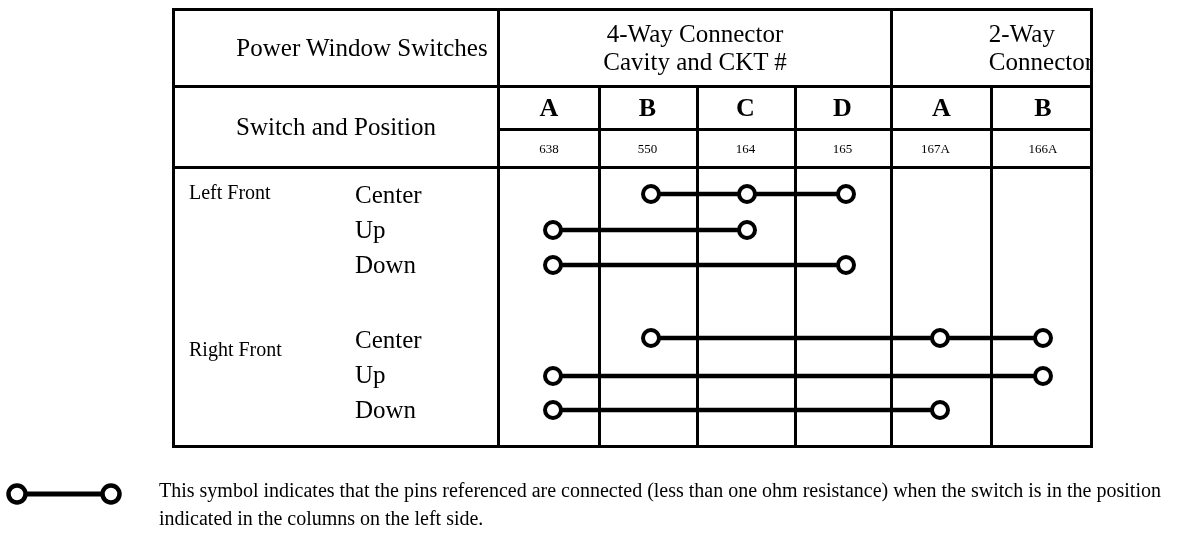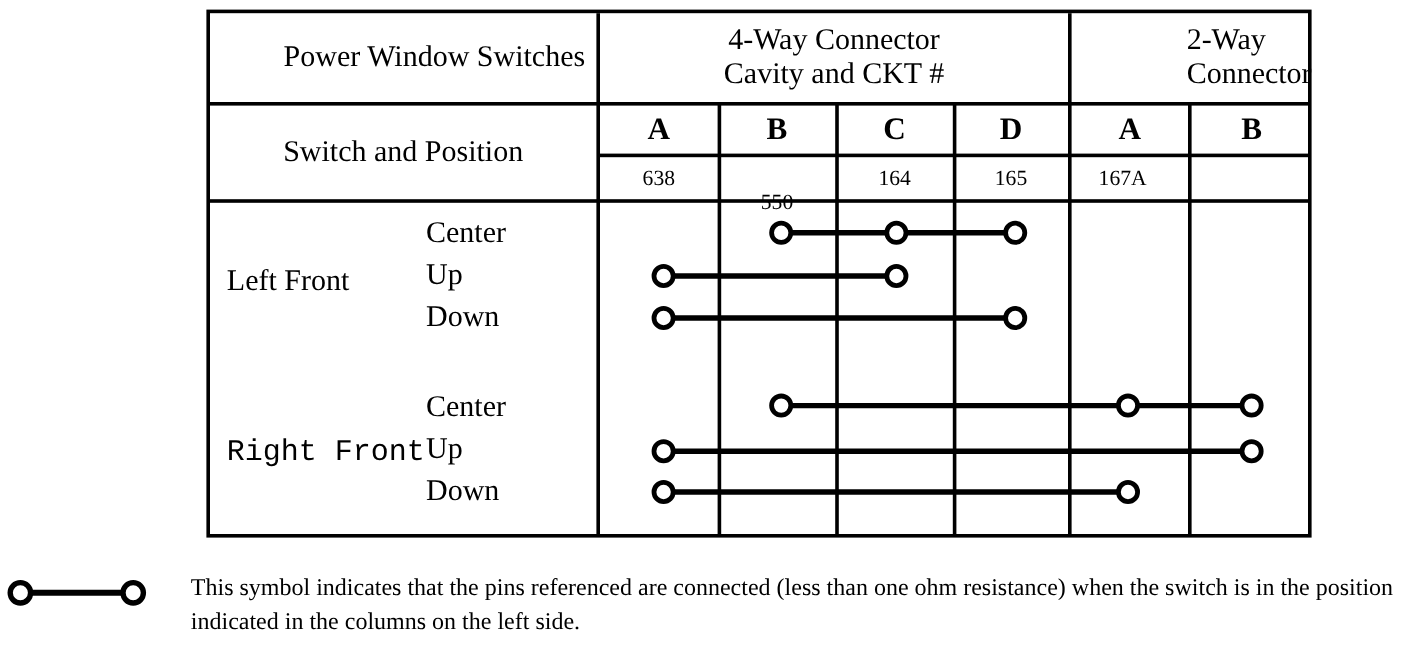--- a/index.html
+++ b/index.html
@@ -82,33 +82,32 @@
     font-size: 26px;
     font-weight: bold;
     display: flex;
     align-items: center;
     justify-content: center;
   }
   .colckt {
     position: absolute;
     top: 120px;
     height: 35px;
-    font-size: 18px;
+    font-size: 13px;
     display: flex;
     align-items: center;
     justify-content: center;
   }
 
   
   .row-group-label {
     position: absolute;
     left: 14px;
-    font-size: 25px;
+    font-size: 20px;
     white-space: nowrap;
-    margin-top: 40px;
   }
   .row-pos-label {
     position: absolute;
     left: 180px;
     font-size: 25px;
     white-space: nowrap;
   }
 
   
   #conn-layer {
@@ -174,31 +173,32 @@
   </div>
 
   <div class="colletter" style="left:325px; width:98px;">A</div>
   <div class="colletter" style="left:424px; width:97px;">B</div>
   <div class="colletter" style="left:522px; width:97px;">C</div>
   <div class="colletter" style="left:620px; width:95px;">D</div>
   <div class="colletter" style="left:718px; width:97px;">A</div>
   <div class="colletter" style="left:818px; width:100px;">B</div>
 
   <div class="colckt" style="left:325px; width:98px;">638</div>
-  <div class="colckt" style="left:424px; width:97px;margin-top:20px;">550</div>
+  <div class="colckt" style="left:424px; width:97px;">550</div>
   <div class="colckt" style="left:522px; width:97px;">164</div>
   <div class="colckt" style="left:620px; width:95px;">165</div>
   <div class="colckt" style="left:718px; width:85px;">167A</div>
+  <div class="colckt" style="left:818px; width:100px;">166A</div>
 
   <div class="row-group-label" style="top:170px;">Left Front</div>
   <div class="row-pos-label" style="top:170px;">Center</div>
   <div class="row-pos-label" style="top:205px;">Up</div>
   <div class="row-pos-label" style="top:240px;">Down</div>
 
-  <div class="row-group-label" style="top:311px;font-family:Liberation Mono, monospace;">Right Front</div>
+  <div class="row-group-label" style="top:327px;">Right Front</div>
   <div class="row-pos-label" style="top:315px;">Center</div>
   <div class="row-pos-label" style="top:350px;">Up</div>
   <div class="row-pos-label" style="top:385px;">Down</div>
 
   <svg id="conn-layer" viewBox="0 0 921 440">
       <g>
         <line x1="476" y1="183" x2="671" y2="183" stroke="#000000" stroke-width="4.5"></line>
         <circle cx="476" cy="183" r="8" fill="#ffffff" stroke="#000000" stroke-width="4"></circle>
         <circle cx="572" cy="183" r="8" fill="#ffffff" stroke="#000000" stroke-width="4"></circle>
         <circle cx="671" cy="183" r="8" fill="#ffffff" stroke="#000000" stroke-width="4"></circle>

